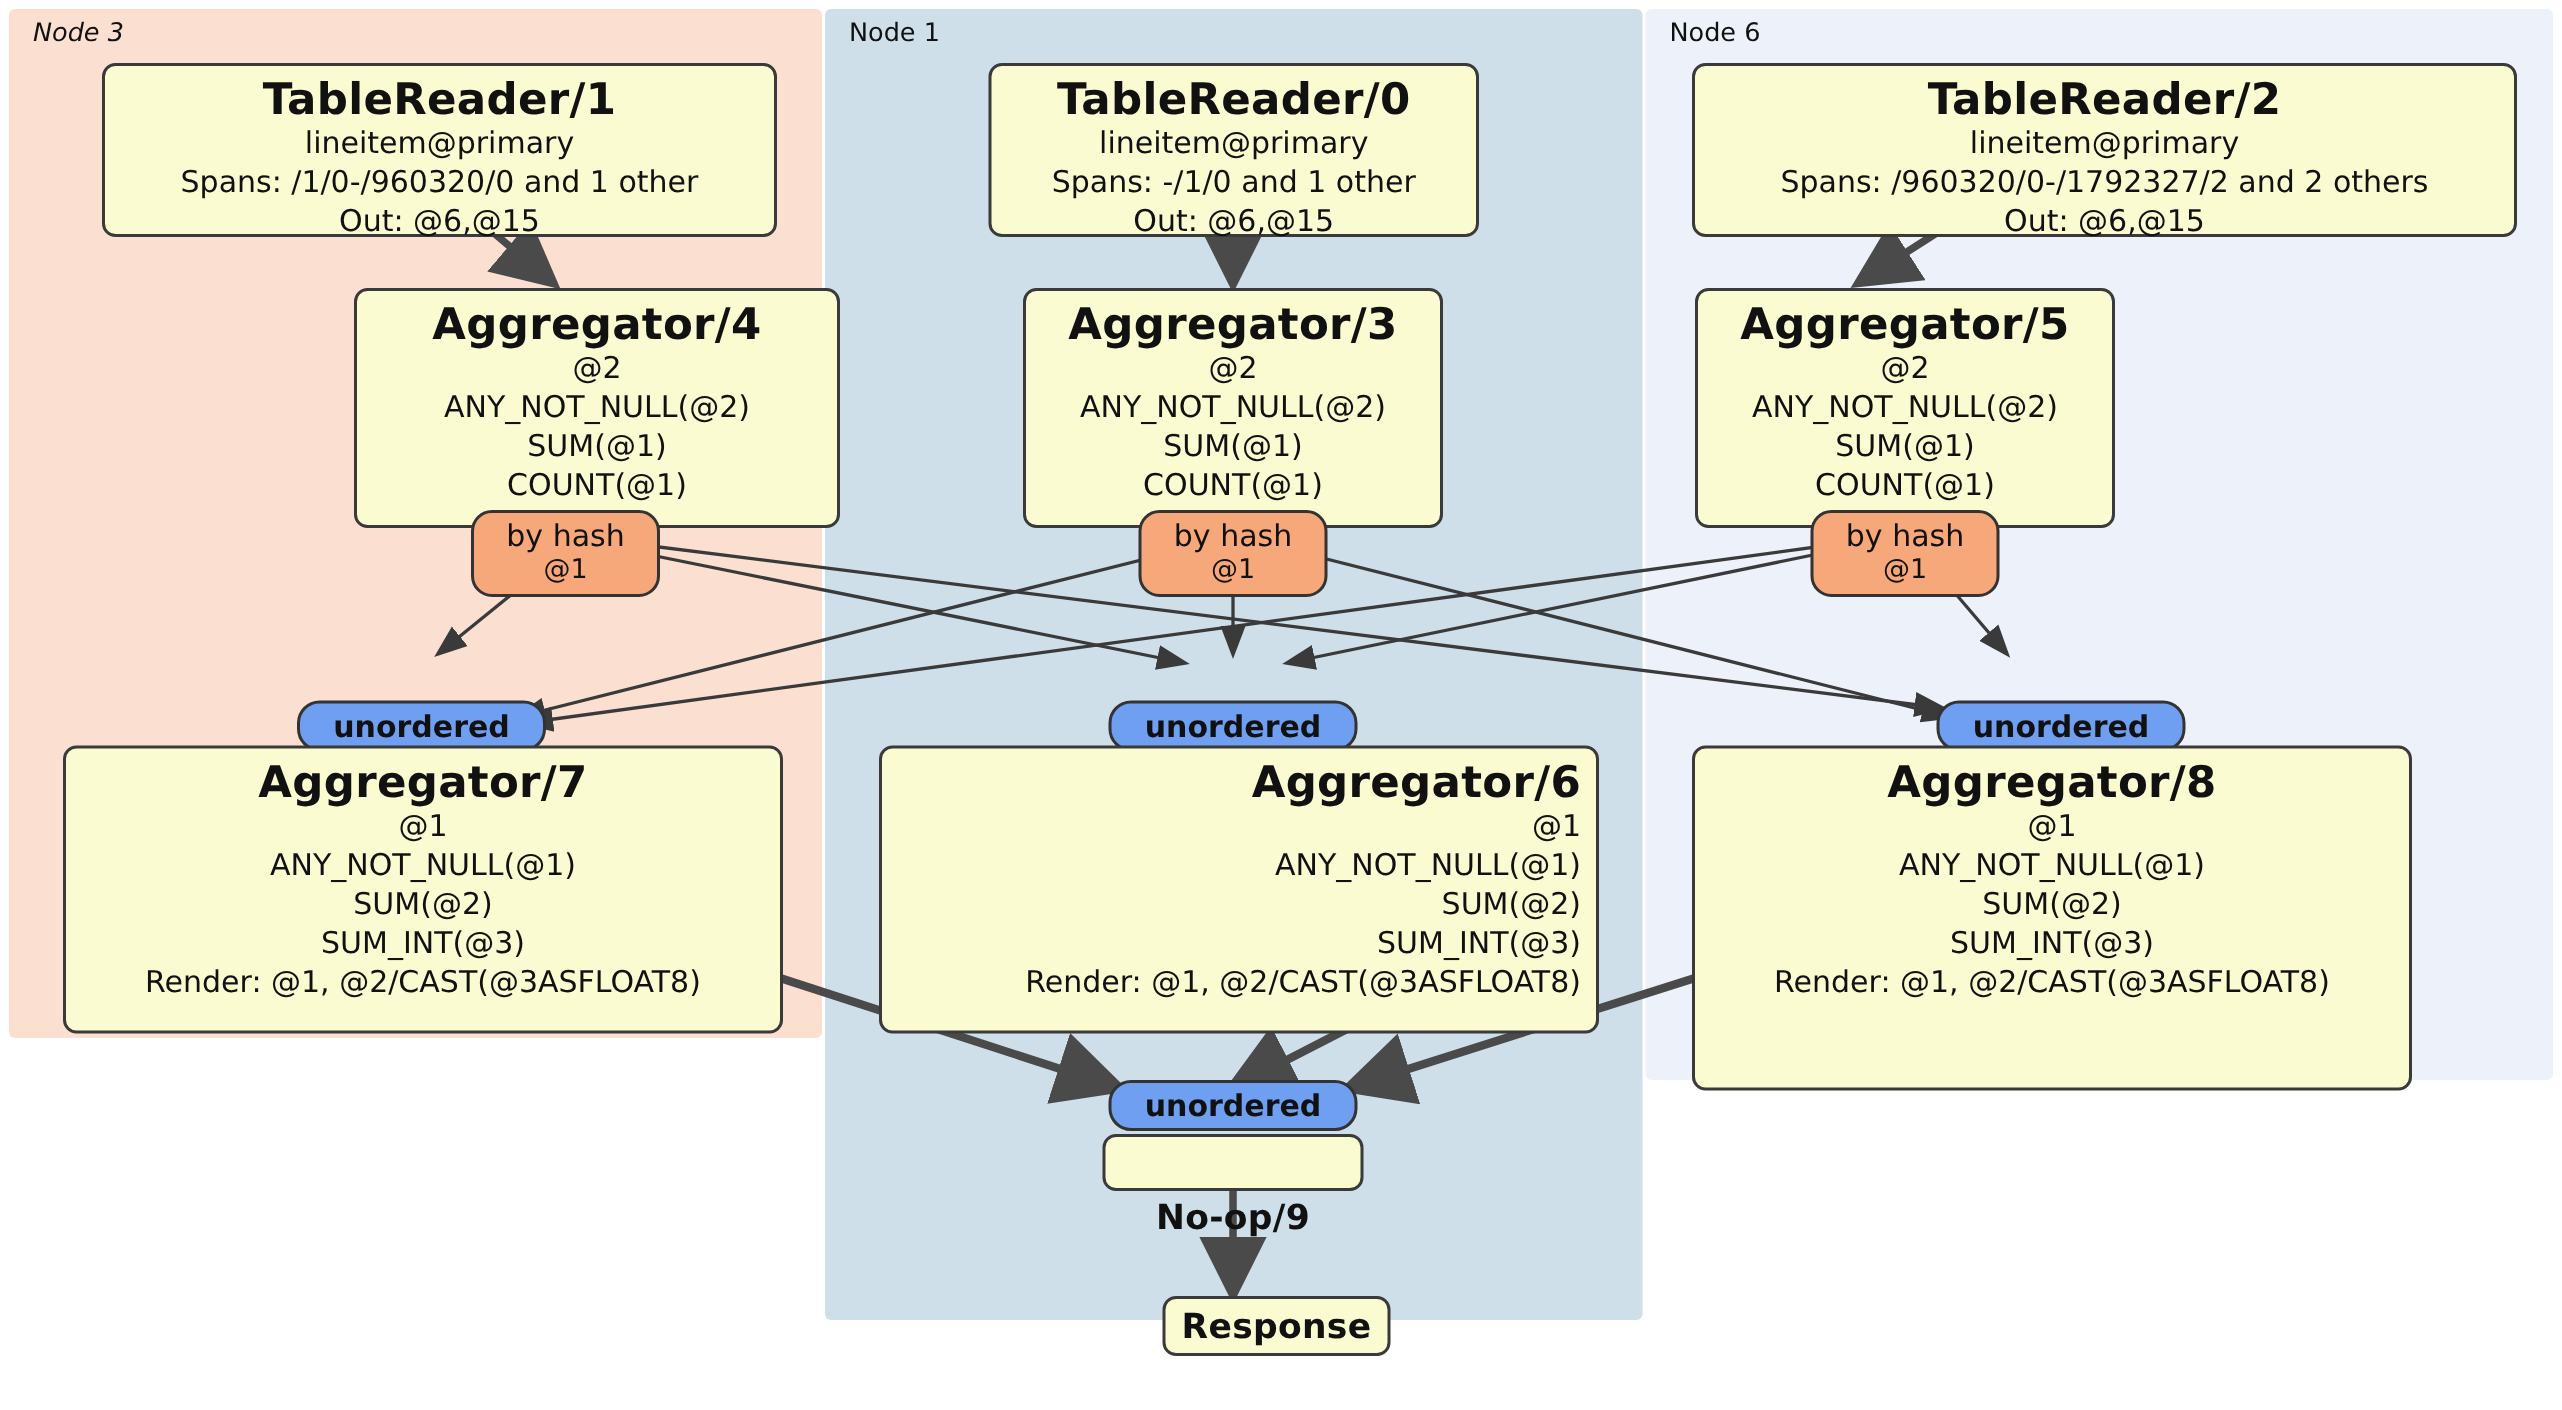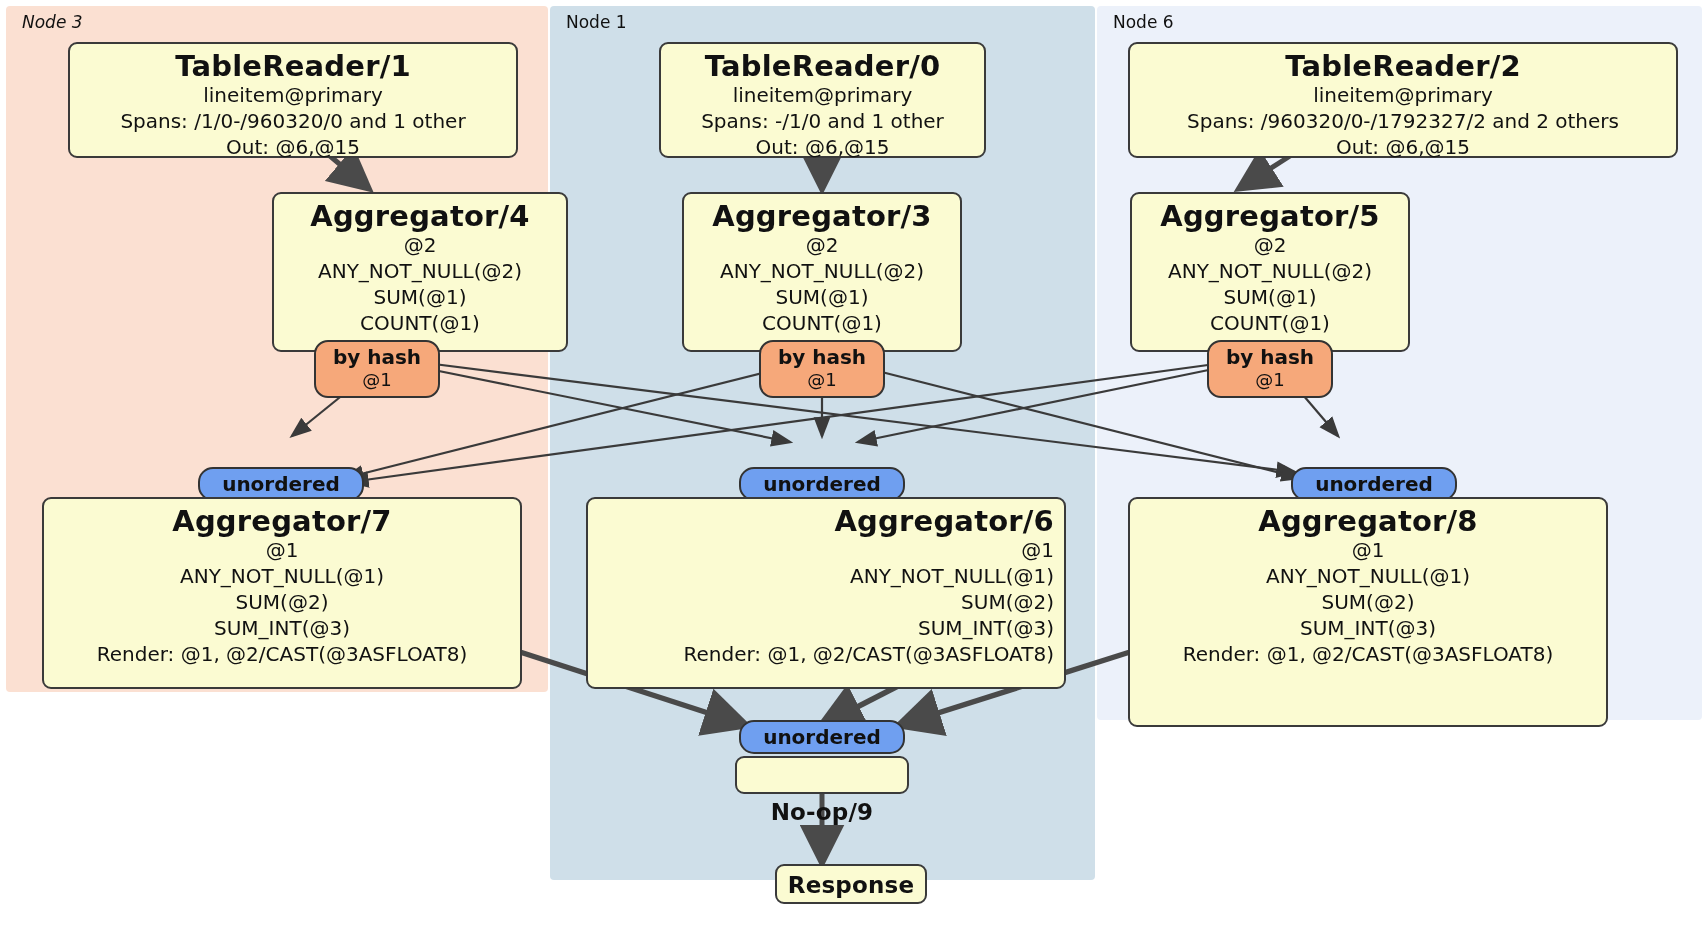--- a/index.html
+++ b/index.html
@@ -25,21 +25,21 @@
   .box{position:absolute;background:#fbfbd2;border:2px solid #3a3a3a;border-radius:9px;
        box-sizing:border-box;text-align:center;padding:6px 10px 7px 10px;
        font-size:19px;line-height:26px;color:#111;}
   .box .ttl{font-weight:bold;font-size:29px;line-height:32px;letter-spacing:.2px;}
   .box .ln{font-size:20px;line-height:26px;white-space:nowrap;}
 
   
   .badge{position:absolute;box-sizing:border-box;border:2px solid #333;border-radius:16px;
          text-align:center;color:#111;}
   .badge-hash{background:#f6a87a;border-radius:14px;padding-top:3px;}
-  .badge-hash .bl{font-weight:bold;font-size:20px;line-height:24px;}
+  .badge-hash .bl{font-weight:normal;font-size:20px;line-height:24px;}
   .badge-hash .bs{font-size:18px;line-height:22px;}
   .badge-unord{background:#6f9ff0;border-radius:15px;}
   .badge-unord .bl{font-weight:bold;font-size:20px;line-height:30px;}
 </style>
 </head>
 <body>
 
 <div id="stage">
 
   <div class="panel" id="panel-node3"></div>
@@ -97,21 +97,21 @@
     <div class="ln">Out: @6,@15</div>
   </div>
 
   <div class="box" id="tr2" style="left:1128px;top:42px;width:550px;height:116px;">
     <div class="ttl">TableReader/2</div>
     <div class="ln">lineitem@primary</div>
     <div class="ln">Spans: /960320/0-/1792327/2 and 2 others</div>
     <div class="ln">Out: @6,@15</div>
   </div>
 
-  <div class="box" id="agg4" style="left:236px;top:192px;width:296px;height:160px;margin-left:36px;">
+  <div class="box" id="agg4" style="left:236px;top:192px;width:324px;height:160px;">
     <div class="ttl">Aggregator/4</div>
     <div class="ln">@2</div>
     <div class="ln">ANY_NOT_NULL(@2)</div>
     <div class="ln">SUM(@1)</div>
     <div class="ln">COUNT(@1)</div>
   </div>
 
   <div class="box" id="agg3" style="left:682px;top:192px;width:280px;height:160px;">
     <div class="ttl">Aggregator/3</div>
     <div class="ln">@2</div>

